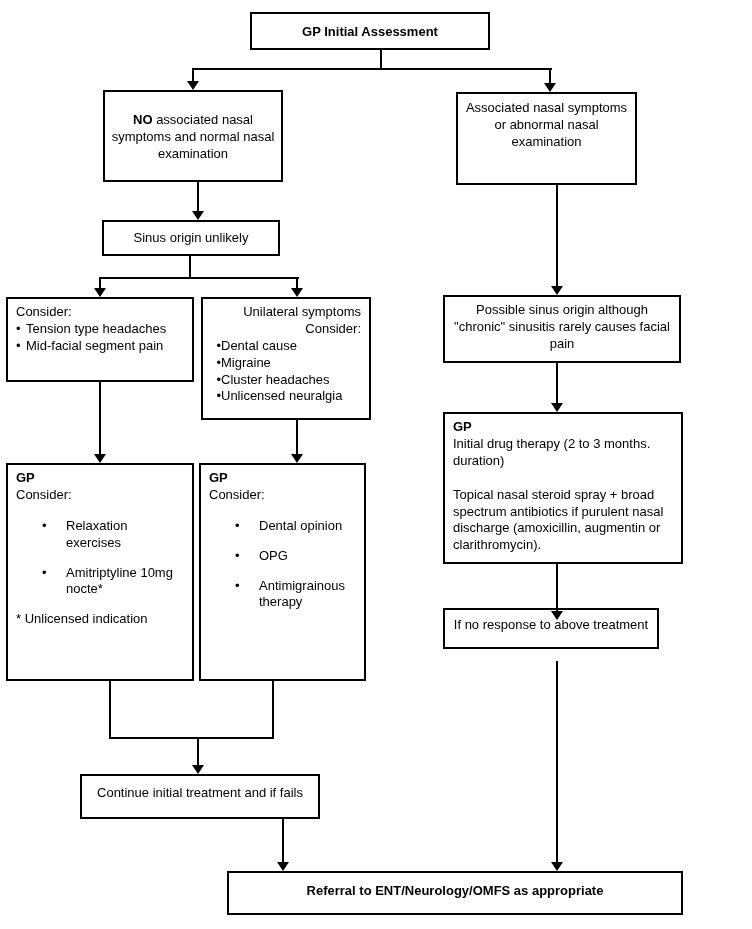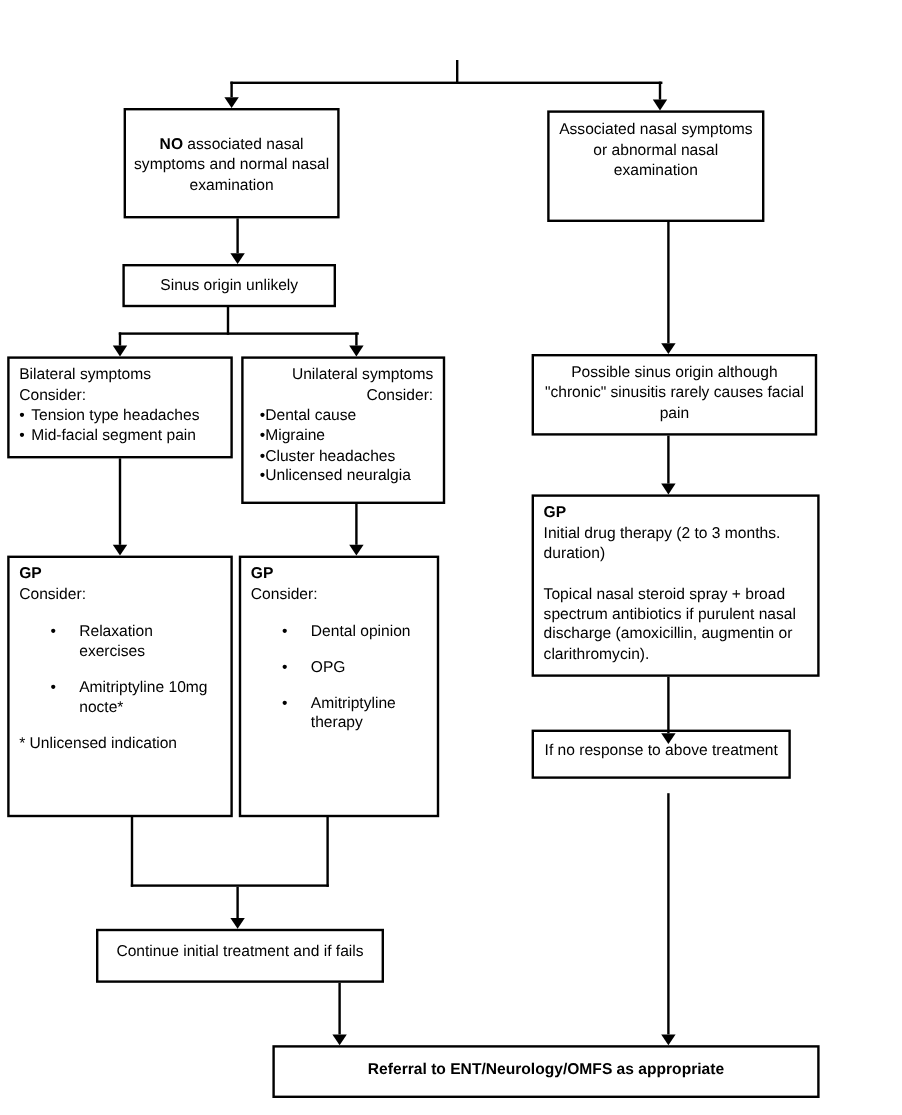--- a/index.html
+++ b/index.html
@@ -29,36 +29,38 @@
   .wdot{margin-left:26px;width:24px;flex:0 0 auto;}
   .wtxt{width:118px;}
   .footnote{margin-top:2px;}
   .para2{margin-top:17px;}
 </style>
 </head>
 <body>
 
 <div class="canvas">
 
+  <div class="box center" style="left:250px;top:12px;width:240px;height:38px;padding-top:10px;">
+    <span class="b">GP Initial Assessment</span>
+  </div>
 
   <div class="box center" style="left:103px;top:90px;width:180px;height:92px;padding:20px 6px 0 6px;">
     <span class="b">NO</span>
     <span>associated nasal symptoms and normal nasal examination</span>
   </div>
 
   <div class="box center" style="left:102px;top:220px;width:178px;height:36px;padding-top:8px;">
     <span>Sinus origin unlikely</span>
   </div>
 
   <div class="box center" style="left:456px;top:92px;width:181px;height:93px;padding:6px 6px 0 6px;">
     <span>Associated nasal symptoms or abnormal nasal examination</span>
   </div>
 
   <div class="box pad" style="left:6px;top:297px;width:188px;height:85px;">
-    <div>Bilateral symptoms</div>
     <div>Consider:</div>
     <div class="titem">
       <span class="tdot">•</span>
       <span>Tension type headaches</span>
     </div>
     <div class="titem">
       <span class="tdot">•</span>
       <span>Mid-facial segment pain</span>
     </div>
   </div>
@@ -111,21 +113,21 @@
       <div class="witem">
         <span class="wdot">•</span>
         <span class="wtxt">Dental opinion</span>
       </div>
       <div class="witem">
         <span class="wdot">•</span>
         <span class="wtxt">OPG</span>
       </div>
       <div class="witem">
         <span class="wdot">•</span>
-        <span class="wtxt">Amitriptyline therapy</span>
+        <span class="wtxt">Antimigrainous therapy</span>
       </div>
     </div>
   </div>
 
   <div class="box pad" style="left:443px;top:412px;width:240px;height:152px;">
     <div class="b">GP</div>
     <div>Initial drug therapy (2 to 3 months. duration)</div>
     <div class="para2">Topical nasal steroid spray + broad spectrum antibiotics if purulent nasal discharge (amoxicillin, augmentin or clarithromycin).</div>
   </div>
 

